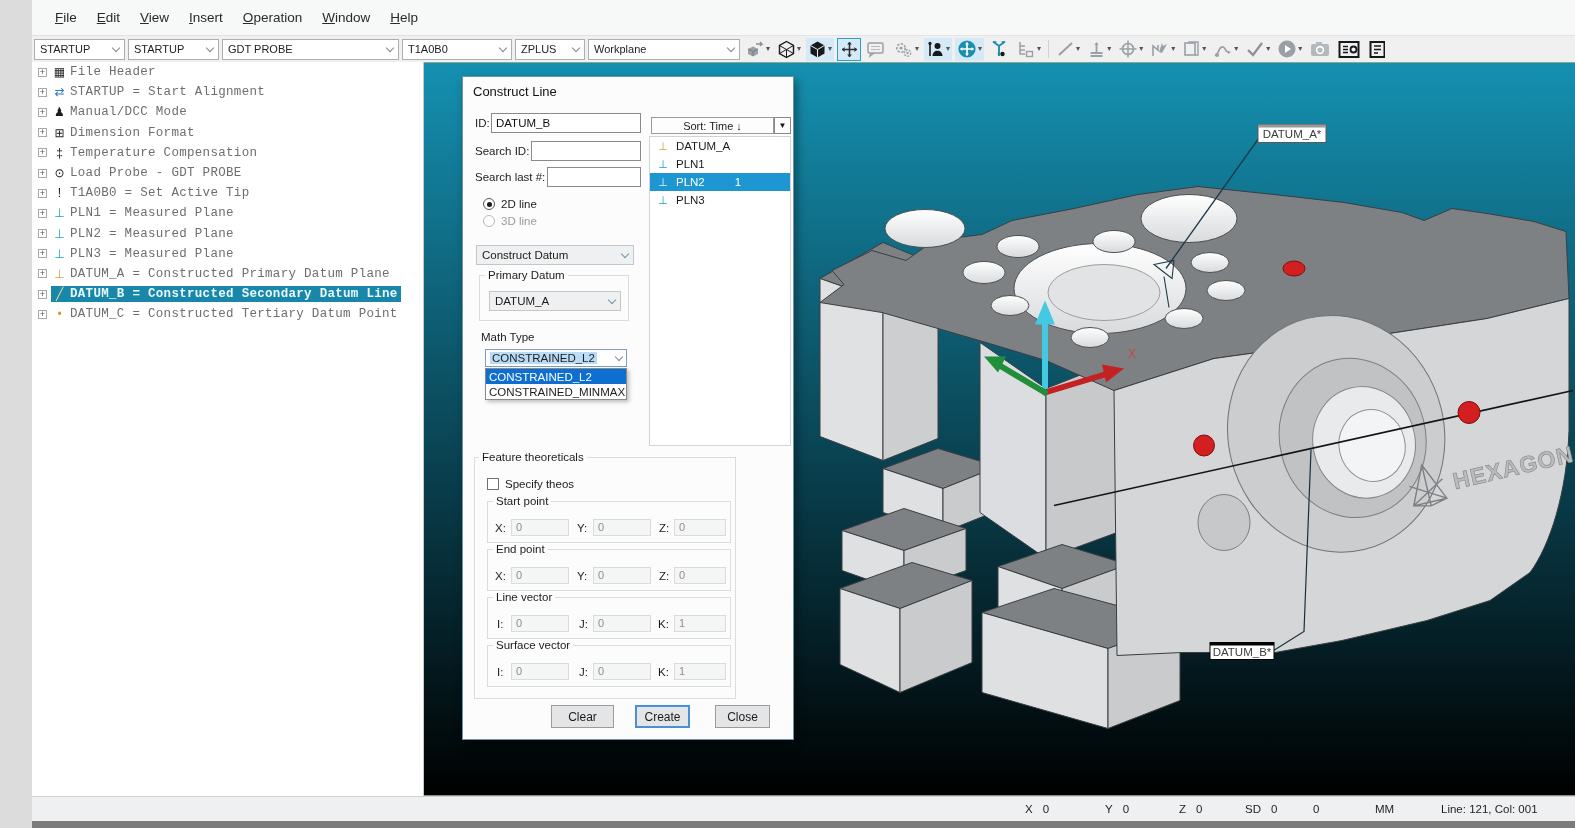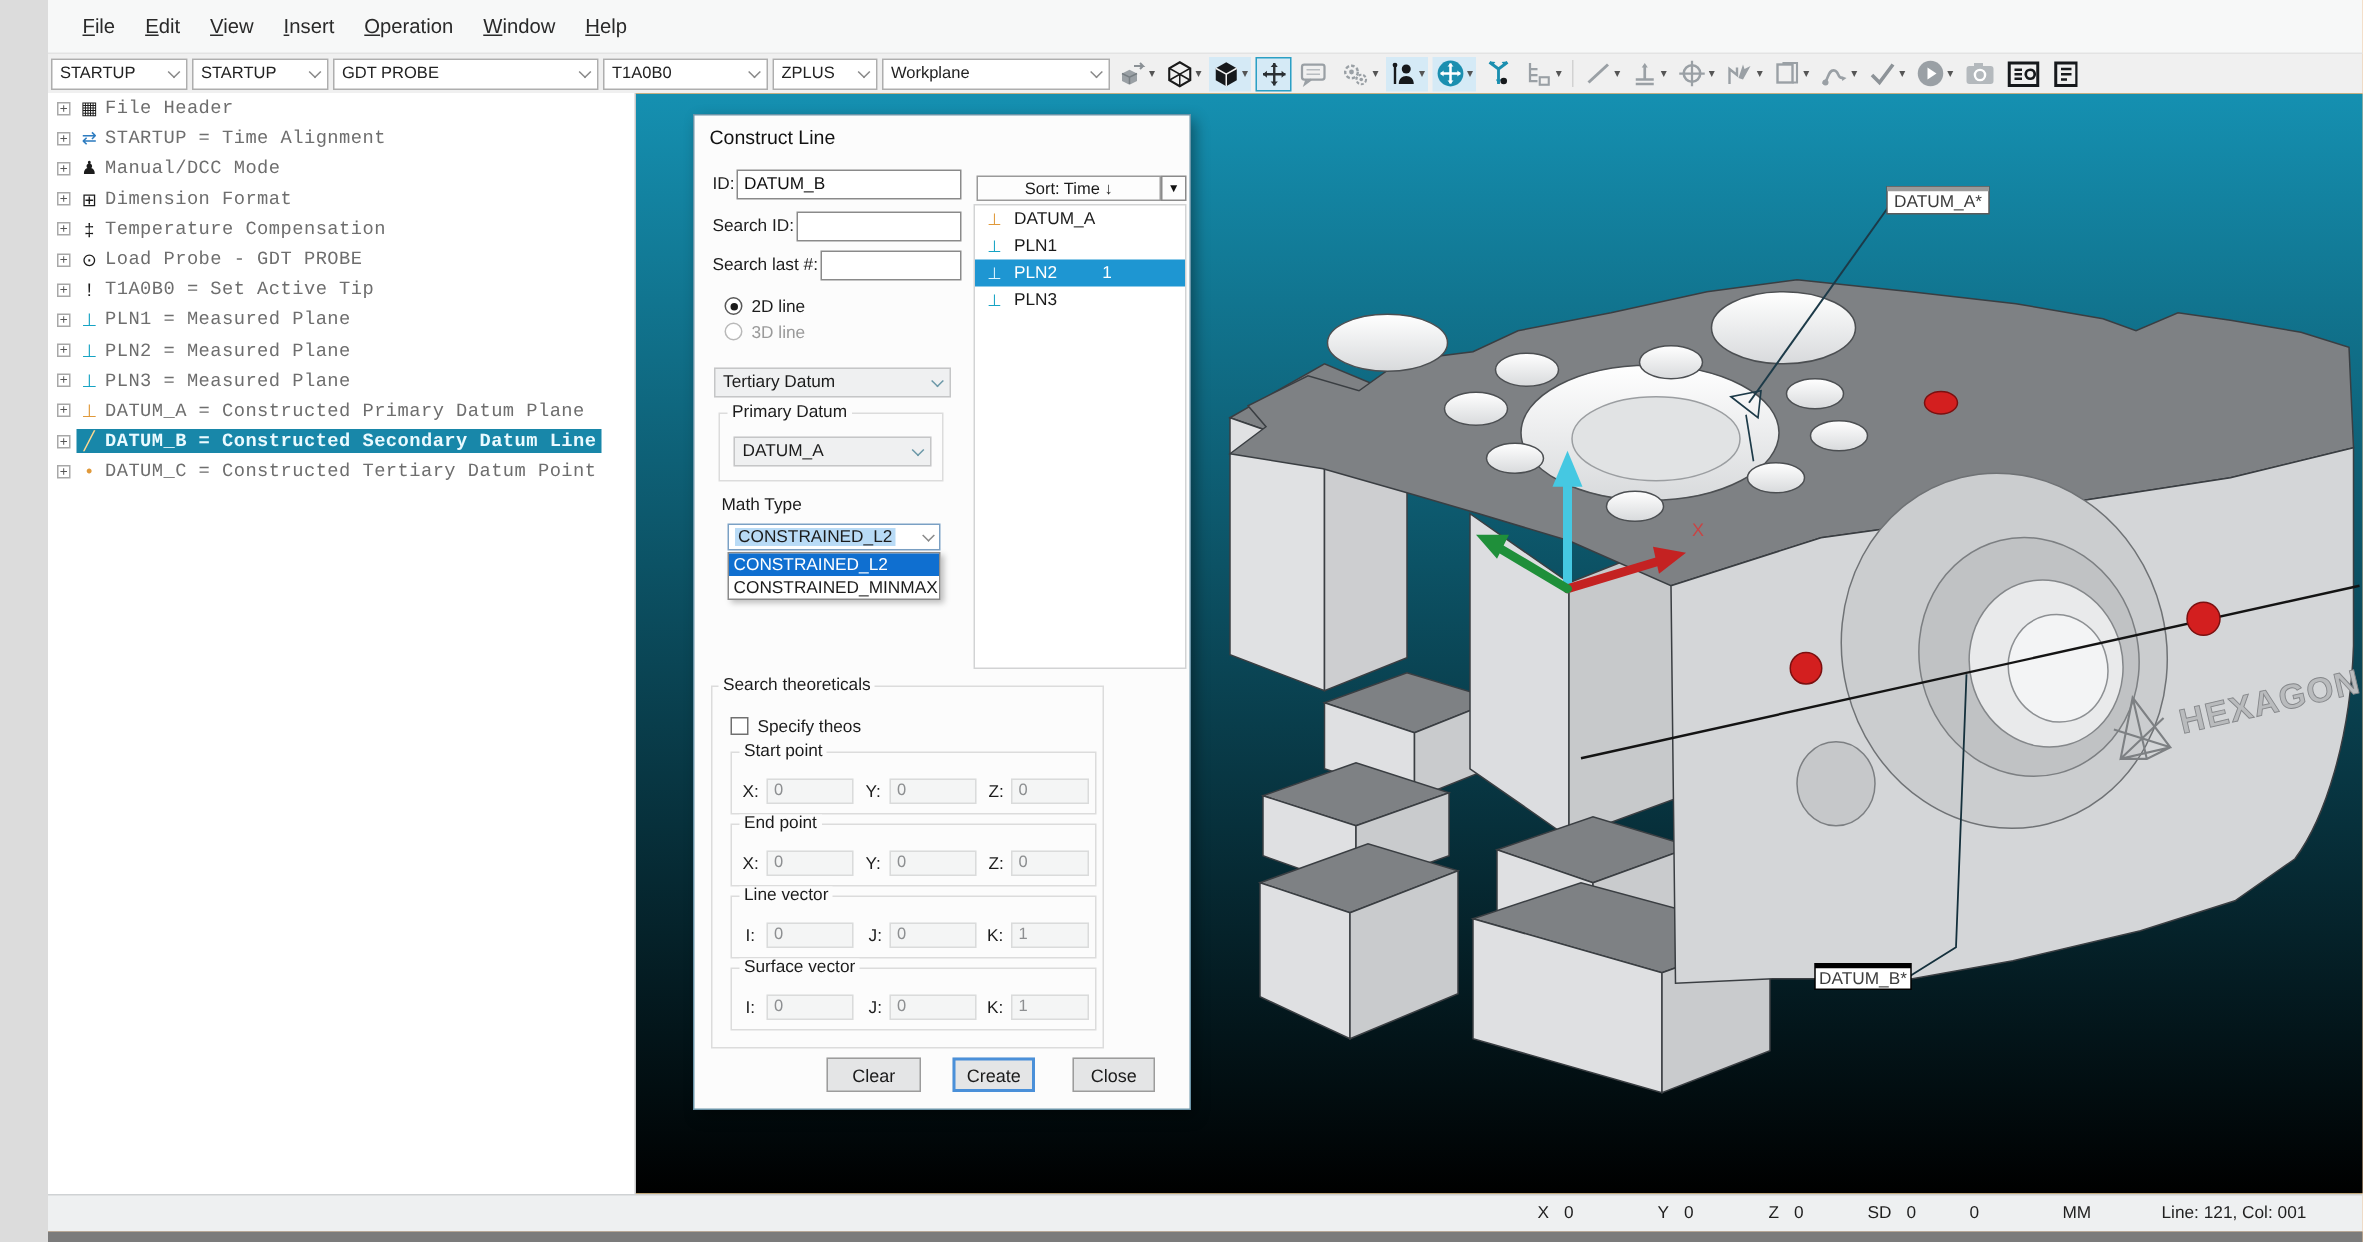--- a/index.html
+++ b/index.html
@@ -275,21 +275,21 @@
         <span class="exp">+</span>
         <span class="tibox">
           <span class="ticon c-black">▦</span>
           <span class="tlabel">File Header</span>
         </span>
       </div>
     <div class="trow">
         <span class="exp">+</span>
         <span class="tibox">
           <span class="ticon c-blue">⇄</span>
-          <span class="tlabel">STARTUP = Time Alignment</span>
+          <span class="tlabel">STARTUP = Start Alignment</span>
         </span>
       </div>
     <div class="trow">
         <span class="exp">+</span>
         <span class="tibox">
           <span class="ticon c-black">♟</span>
           <span class="tlabel">Manual/DCC Mode</span>
         </span>
       </div>
     <div class="trow">
@@ -478,21 +478,21 @@
     <input class="abs fld" style="left: 28px; top: 36px; width: 150px;" value="DATUM_B">
     <div class="abs" style="left:12px;top:68px">Search ID:</div>
     <input class="abs fld" style="left: 68px; top: 64px; width: 110px;">
     <div class="abs" style="left:12px;top:94px">Search last #:</div>
     <input class="abs fld" style="left: 84px; top: 90px; width: 94px;">
 
     <div class="abs" style="left:20px;top:121px"><span class="radio on"></span><span>2D line</span></div>
     <div class="abs dim" style="left:20px;top:138px"><span class="radio dis"></span><span>3D line</span></div>
 
     <div class="abs dcombo" style="left:13px;top:168px;width:158px">
-        <span>Tertiary Datum</span>
+        <span>Construct Datum</span>
         <span class="chev"></span>
       </div>
 
     <div class="abs grp" style="left:16px;top:198px;width:150px;height:46px"></div>
     <div class="abs legend" style="left:22px;top:192px">Primary Datum</div>
     <div class="abs dcombo" style="left:26px;top:214px;width:132px">
         <span>DATUM_A</span>
         <span class="chev"></span>
       </div>
 
@@ -522,21 +522,21 @@
           <span>PLN2</span>
           <span class="fcount">1</span>
         </div>
       <div class="fitem">
           <span class="ticon c-teal">⊥</span>
           <span>PLN3</span>
         </div>
     </div>
 
     <div class="abs grp" style="left:11px;top:380px;width:262px;height:242px"></div>
-    <div class="abs legend" style="left:16px;top:374px">Search theoreticals</div>
+    <div class="abs legend" style="left:16px;top:374px">Feature theoreticals</div>
     <div class="abs" style="left:24px;top:401px"><span class="checkbox"></span><span>Specify theos</span></div>
 
     <div class="abs grp" style="left:24px;top:424px;width:244px;height:42px"></div>
     <div class="abs legend" style="left:30px;top:418px">Start point</div>
     <div class="abs" style="left:32px;top:445px">X:</div>
     <div class="abs dfld" style="left:48px;top:442px;width:58px">0</div>
     <div class="abs" style="left:114px;top:445px">Y:</div>
     <div class="abs dfld" style="left:130px;top:442px;width:58px">0</div>
     <div class="abs" style="left:196px;top:445px">Z:</div>
     <div class="abs dfld" style="left:211px;top:442px;width:52px">0</div>

